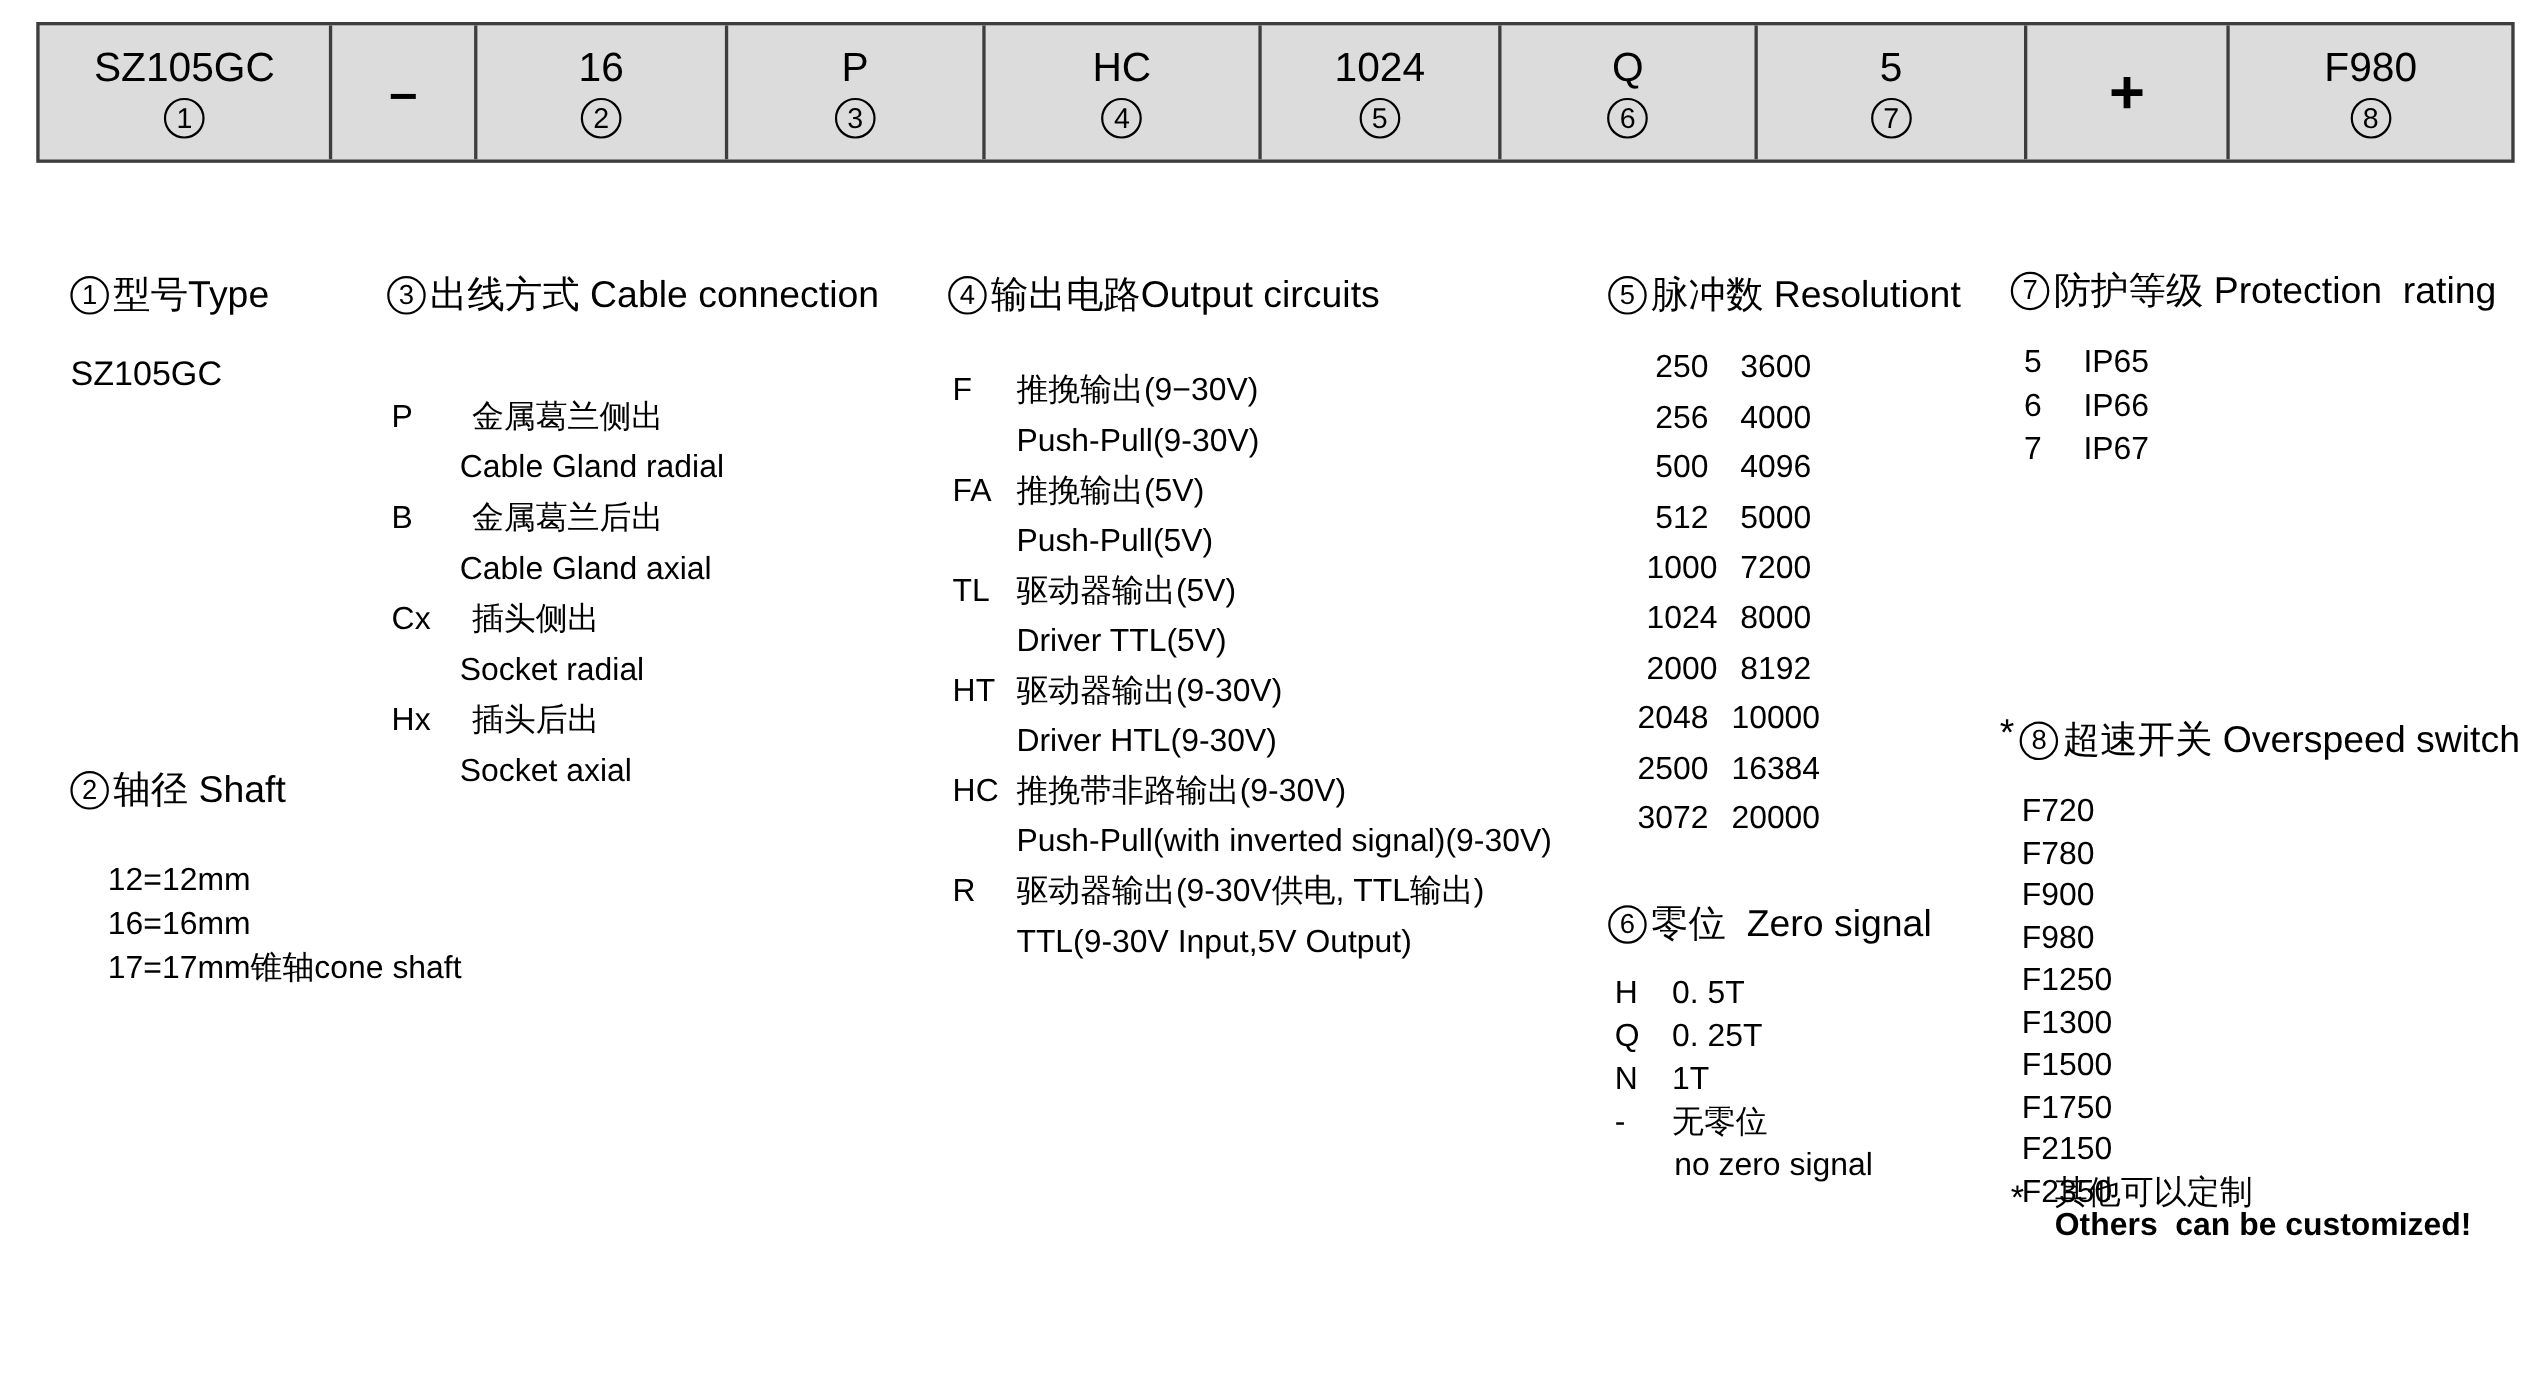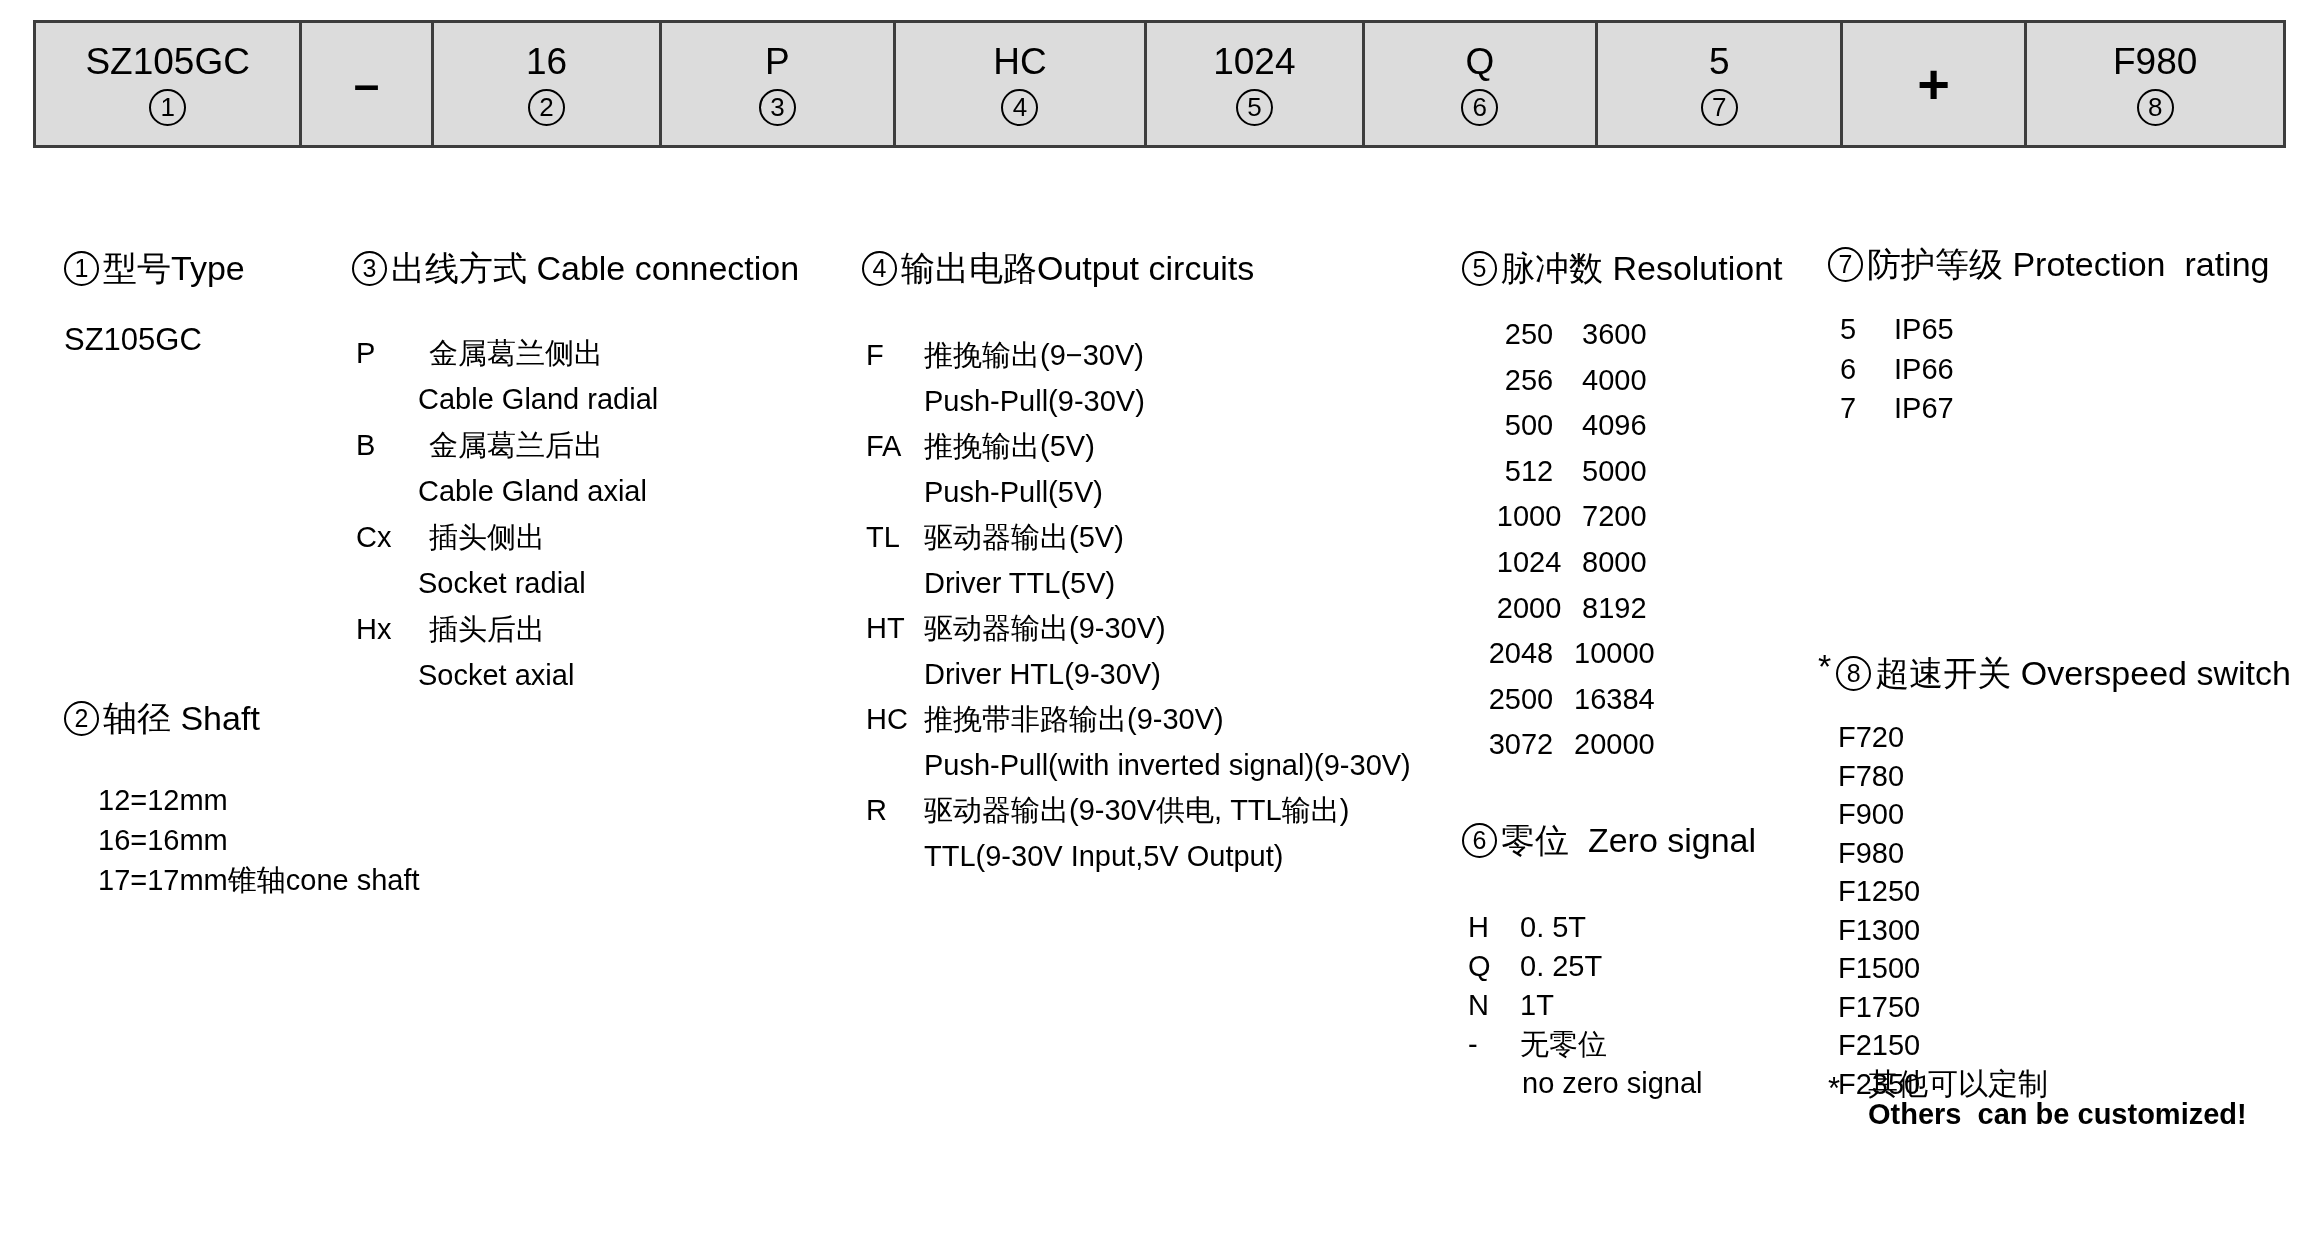--- a/index.html
+++ b/index.html
@@ -43,24 +43,24 @@
   .heading{
     position:absolute;font-size:34px;line-height:1.1;
     display:flex;align-items:center;white-space:pre;
   }
   .h-text{white-space:pre;}
   .o-star{font-size:34px;margin-right:5px;transform:translateY(-7px);}
 
   
   .block{position:absolute;font-size:29px;}
   .lh40{line-height:40px;}
-  .lh46{line-height:46px;}
+  .lh46{line-height:46px;margin-top:26px;}
   .lh455{line-height:45.5px;margin-top:16px;}
   .lh456{line-height:45.6px;text-align:center;}
-  .lh39{line-height:39px;margin-top:24px;}
+  .lh39{line-height:39px;}
   .lh395{line-height:39.5px;}
   .lh385{line-height:38.5px;}
 
   .code-w73{display:inline-block;width:73px;}
   .code-w58{display:inline-block;width:58px;}
   .code-w54{display:inline-block;width:54px;}
   .code-w52{display:inline-block;width:52px;}
   .en-ind62{padding-left:62px;}
   .en-ind58{padding-left:58px;}
   .en-ind54{padding-left:54px;}

